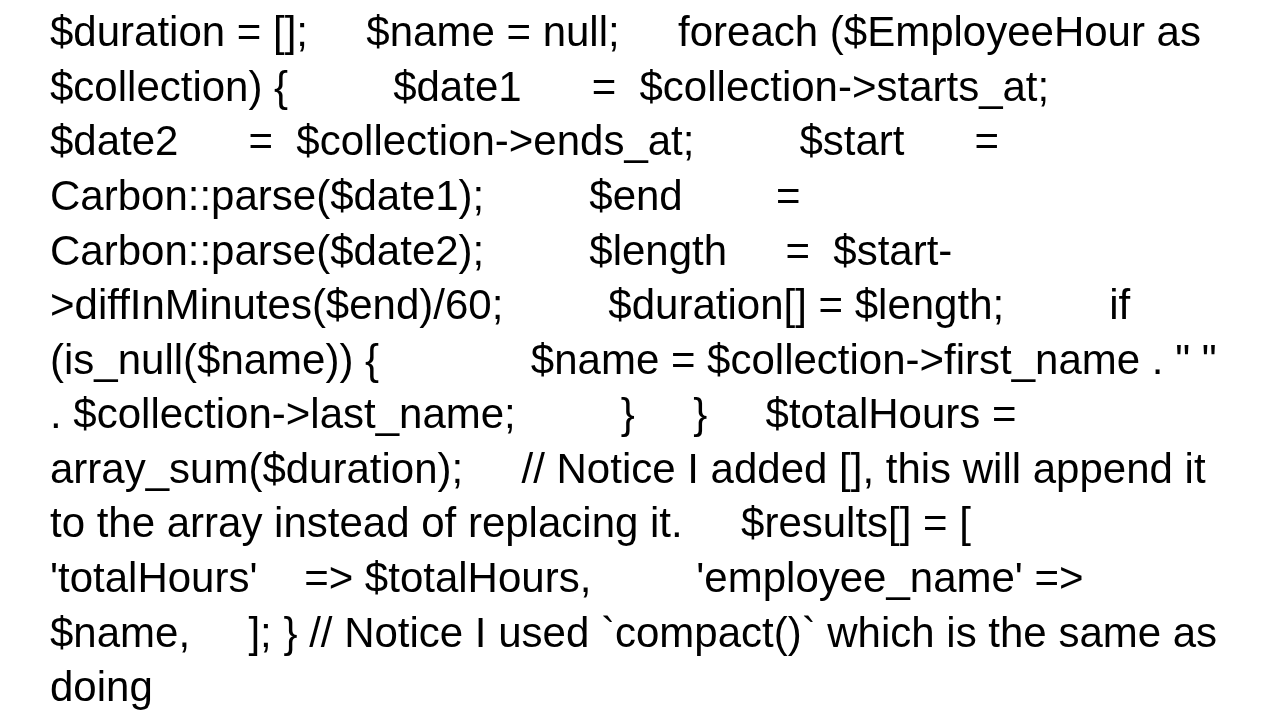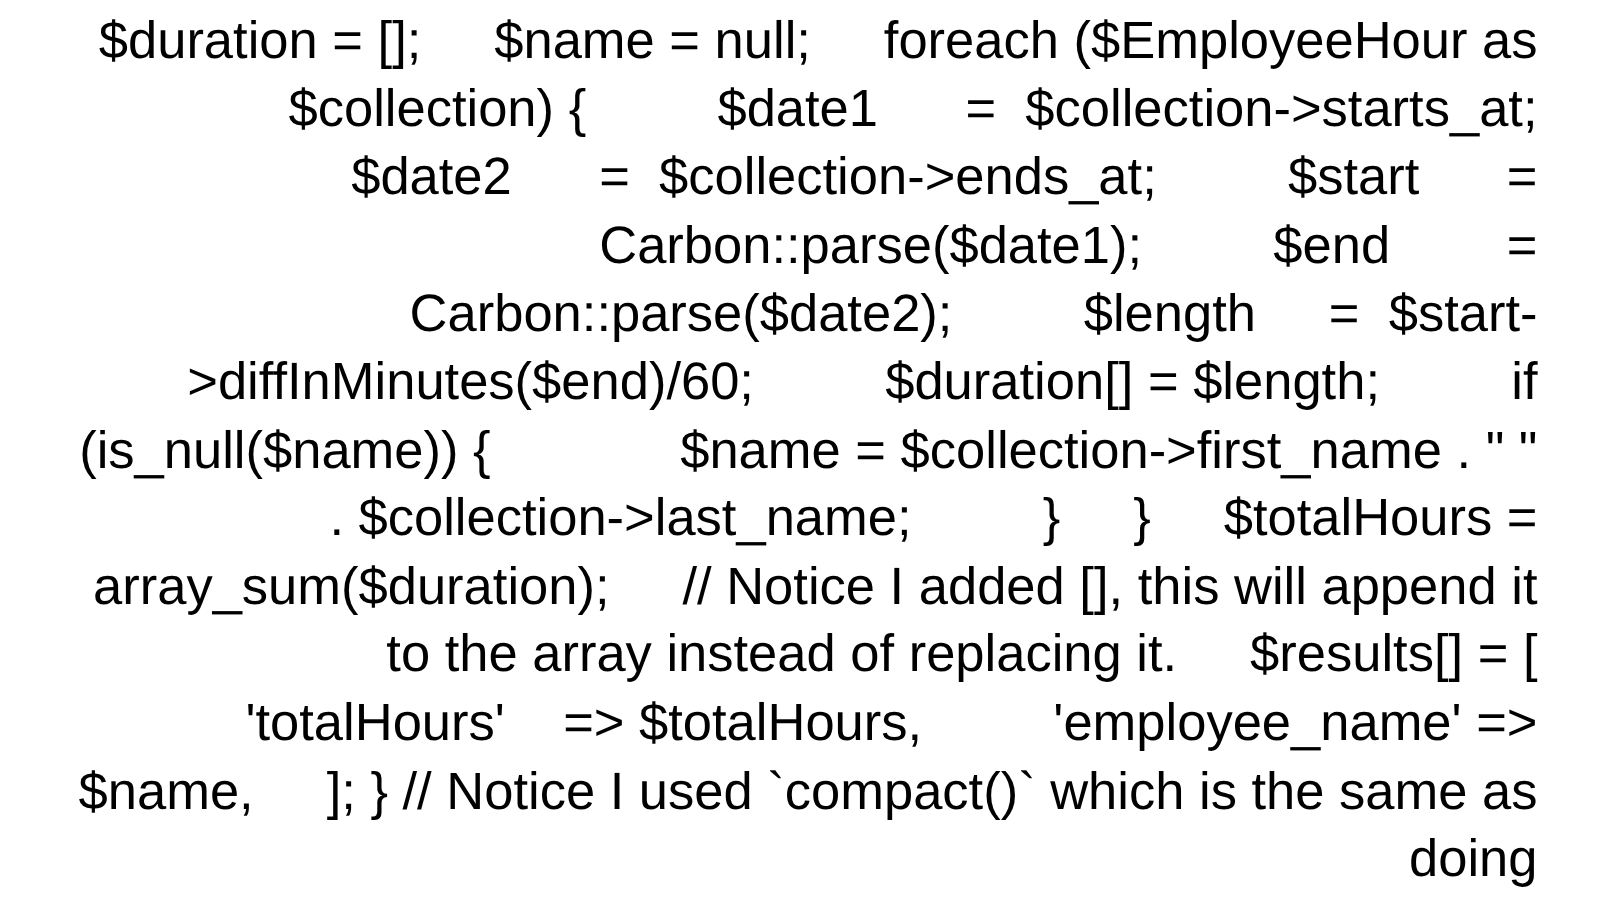--- a/index.html
+++ b/index.html
@@ -12,21 +12,21 @@
       height: 720px;
       background: #ffffff;
       font-family: Arial, Helvetica, sans-serif;
       overflow: hidden;
       display: flex;
       align-items: center;
       justify-content: center;
     }
     .content {
       width: 1180px;
-      text-align: right;
+      text-align: left;
       font-size: 42px;
       line-height: 1.3;
       color: #000000;
       font-weight: normal;
       white-space: pre-wrap;
     }
   </style>
 </head>
 <body>
 

